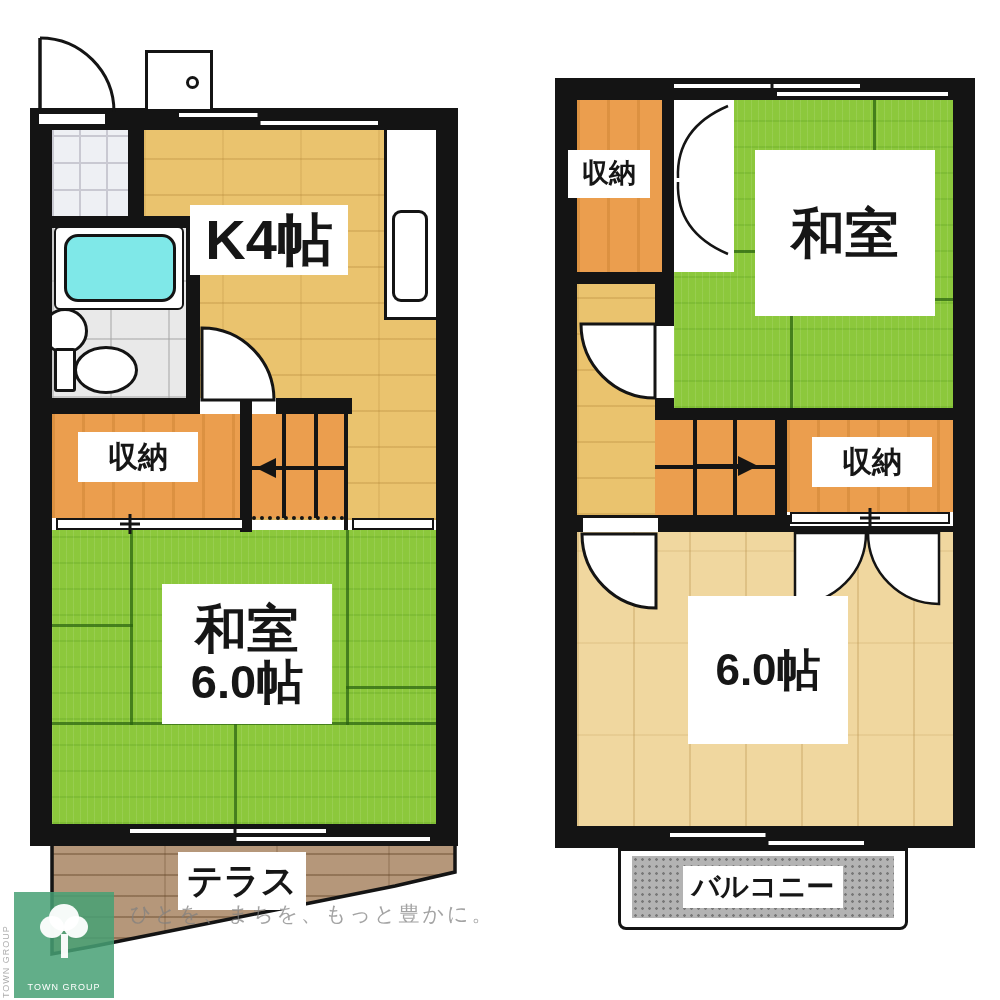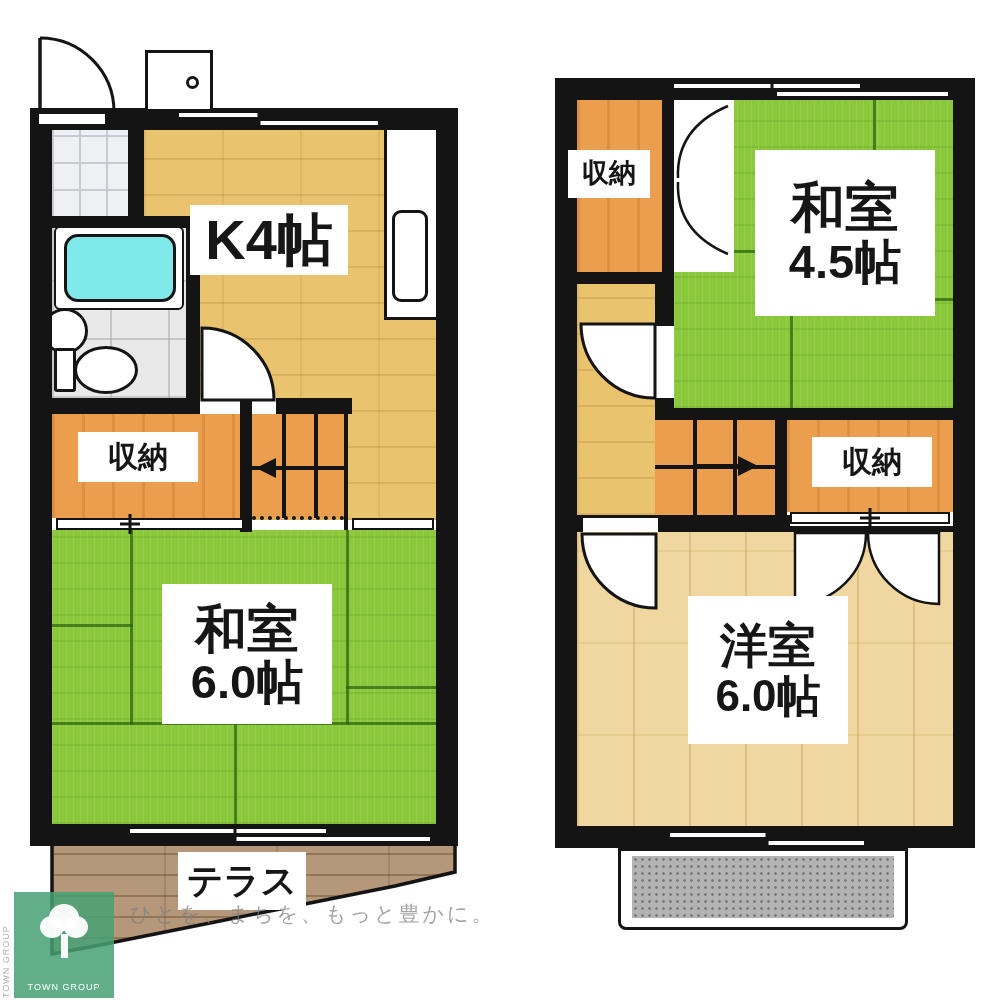--- a/index.html
+++ b/index.html
@@ -194,28 +194,29 @@
   </div>
   <div class="lbl" style="left:178px;top:852px;width:128px;height:58px;font-size:36px;">
     <span>テラス</span>
   </div>
 
   <div class="lbl" style="left:568px;top:150px;width:82px;height:48px;font-size:27px;">
     <span>収納</span>
   </div>
   <div class="lbl" style="left:755px;top:150px;width:180px;height:166px;font-size:54px;">
     <span>和室</span>
-    <span style="font-size:47px;">4.5帖</span>
   </div>
   <div class="lbl" style="left:812px;top:437px;width:120px;height:50px;font-size:30px;">
     <span>収納</span>
   </div>
   <div class="lbl" style="left:688px;top:596px;width:160px;height:148px;font-size:48px;">
-    <span>洋室</span>
     <span style="font-size:44px;">6.0帖</span>
+  </div>
+  <div class="lbl" style="left:683px;top:866px;width:160px;height:42px;font-size:28px;">
+    <span>バルコニー</span>
   </div>
 
   <div class="wm-tag" style="left:130px;top:900px;font-size:21px;">
     <span>ひとを、まちを、もっと豊かに。</span>
   </div>
   <div class="wm-box" style="left:14px;top:892px;width:100px;height:106px;">
     <div class="abs" style="left:26px;top:12px;width:48px;height:58px;">
       <div class="abs" style="left:9px;top:0;width:30px;height:27px;background:rgba(255,255,255,.95);border-radius:50%;"></div>
       <div class="abs" style="left:0;top:12px;width:24px;height:22px;background:rgba(255,255,255,.95);border-radius:50%;"></div>
       <div class="abs" style="left:24px;top:12px;width:24px;height:22px;background:rgba(255,255,255,.95);border-radius:50%;"></div>

